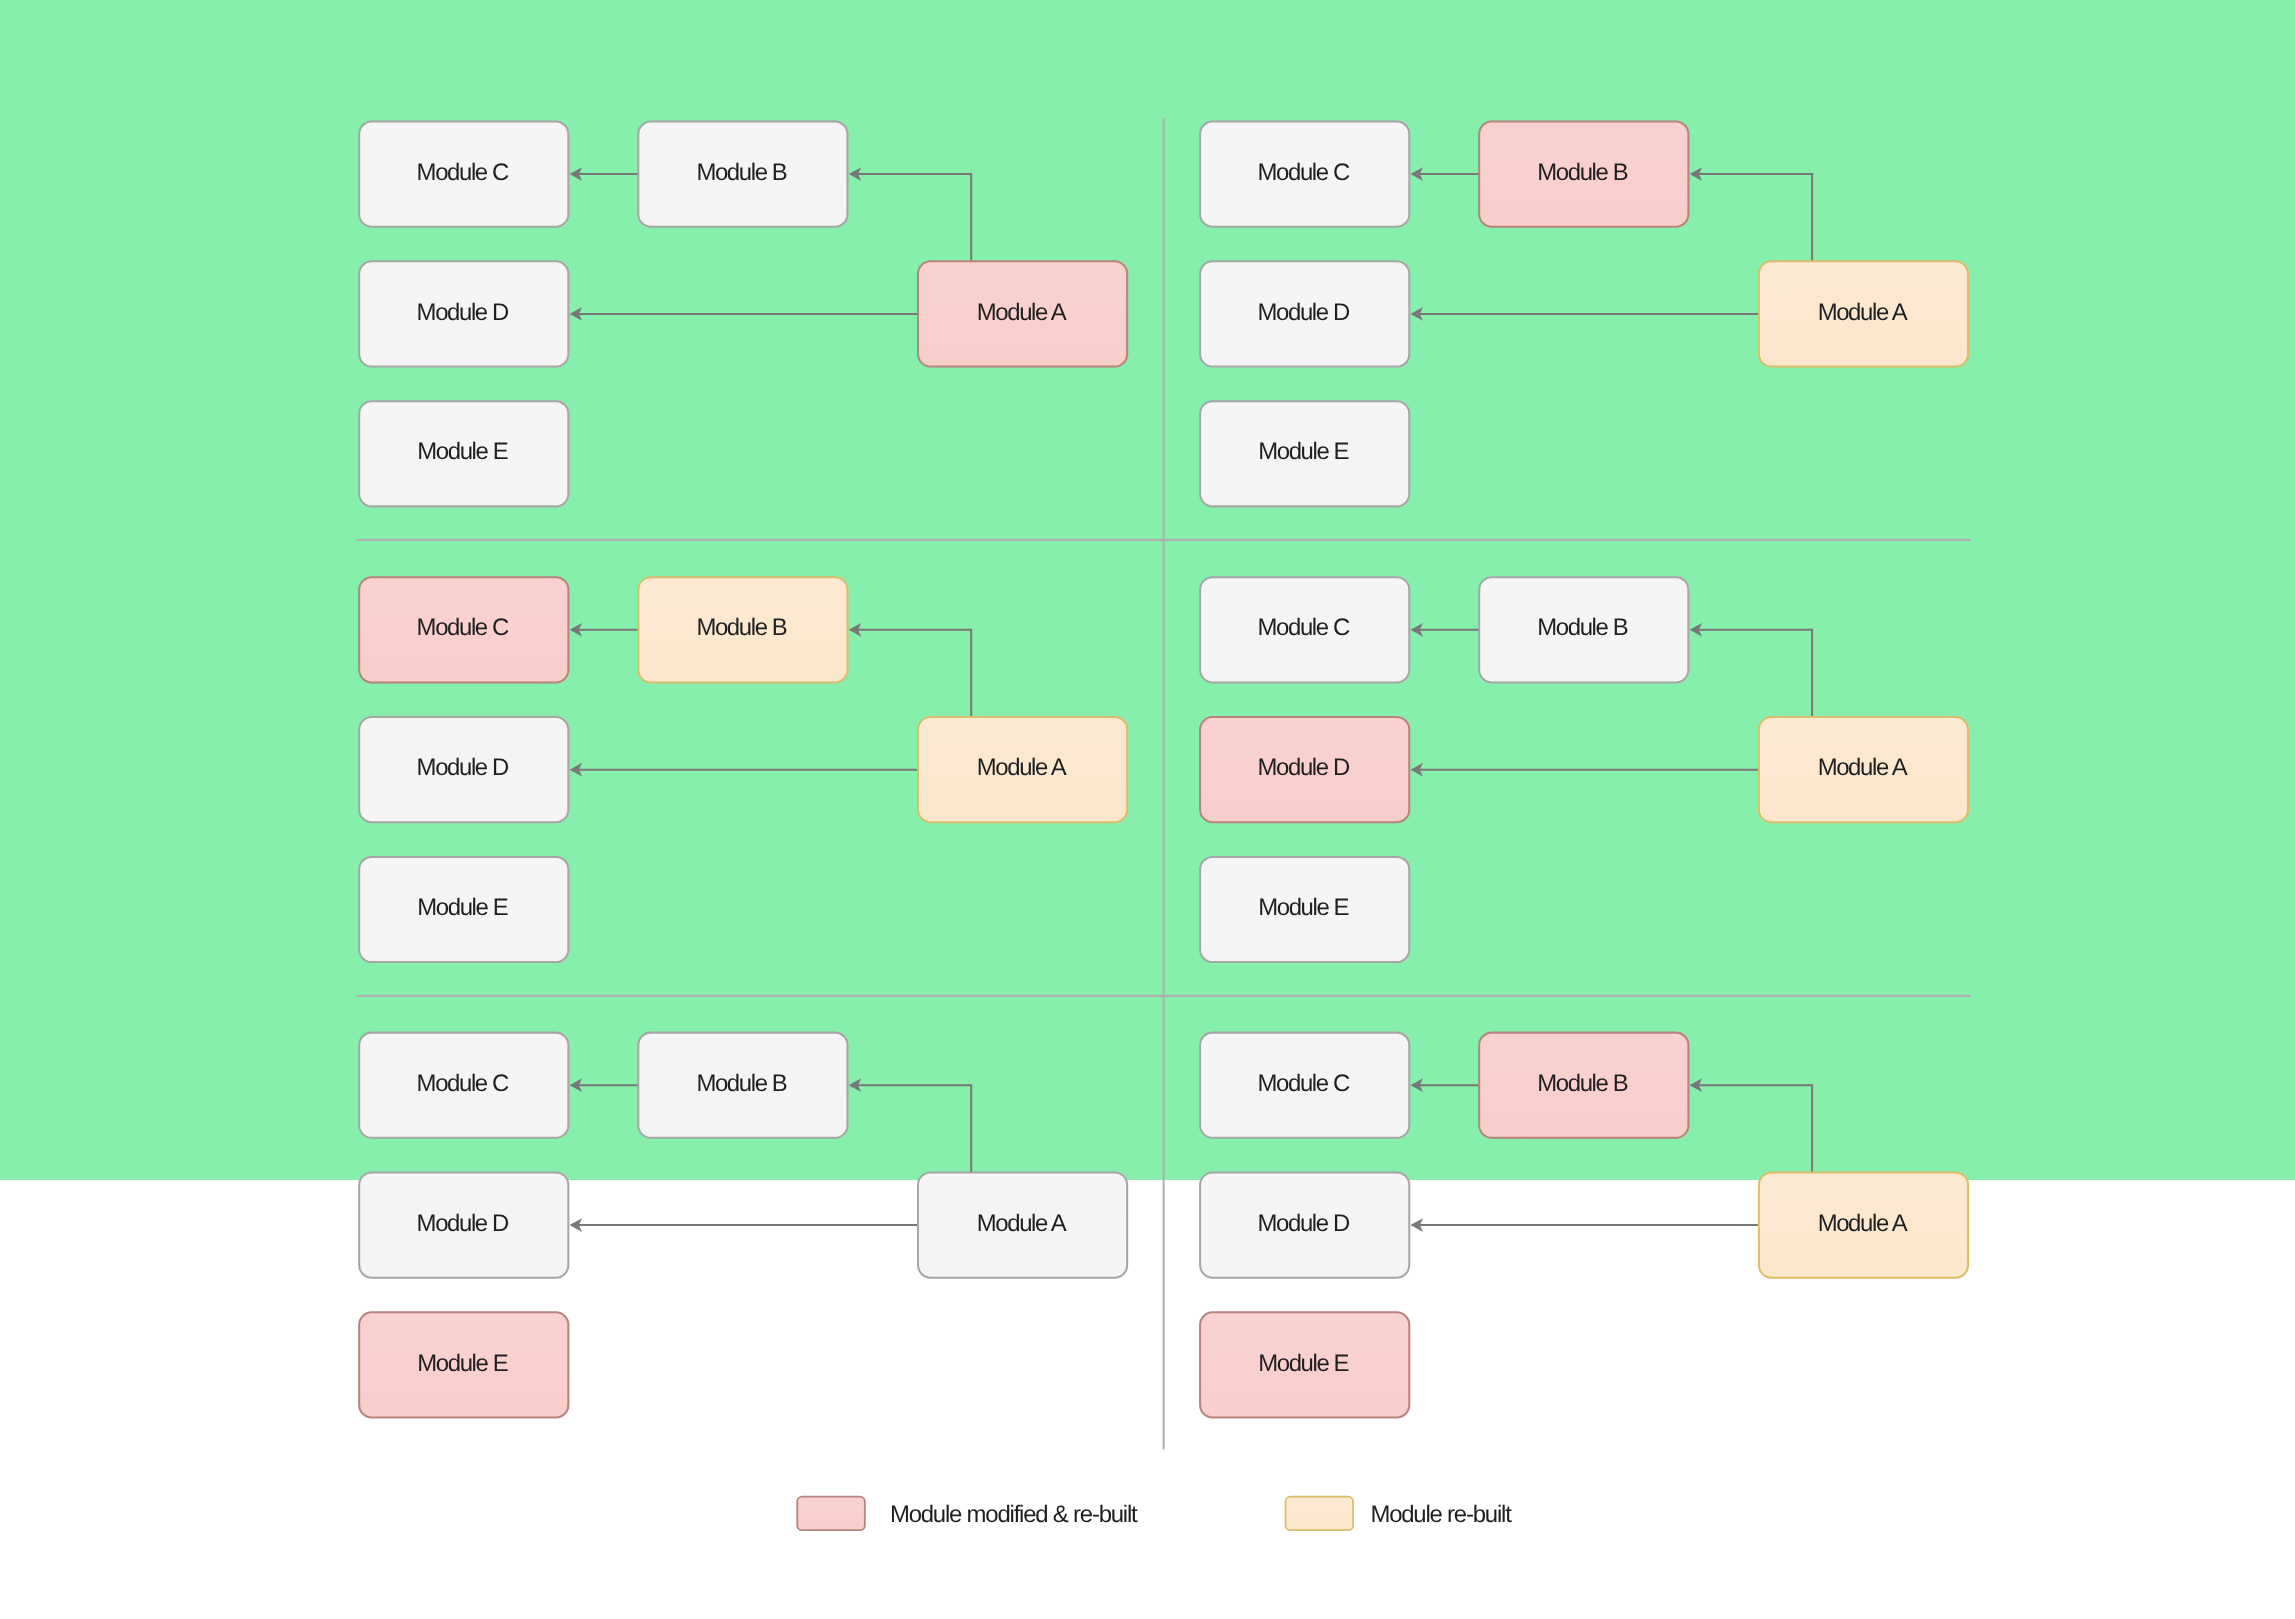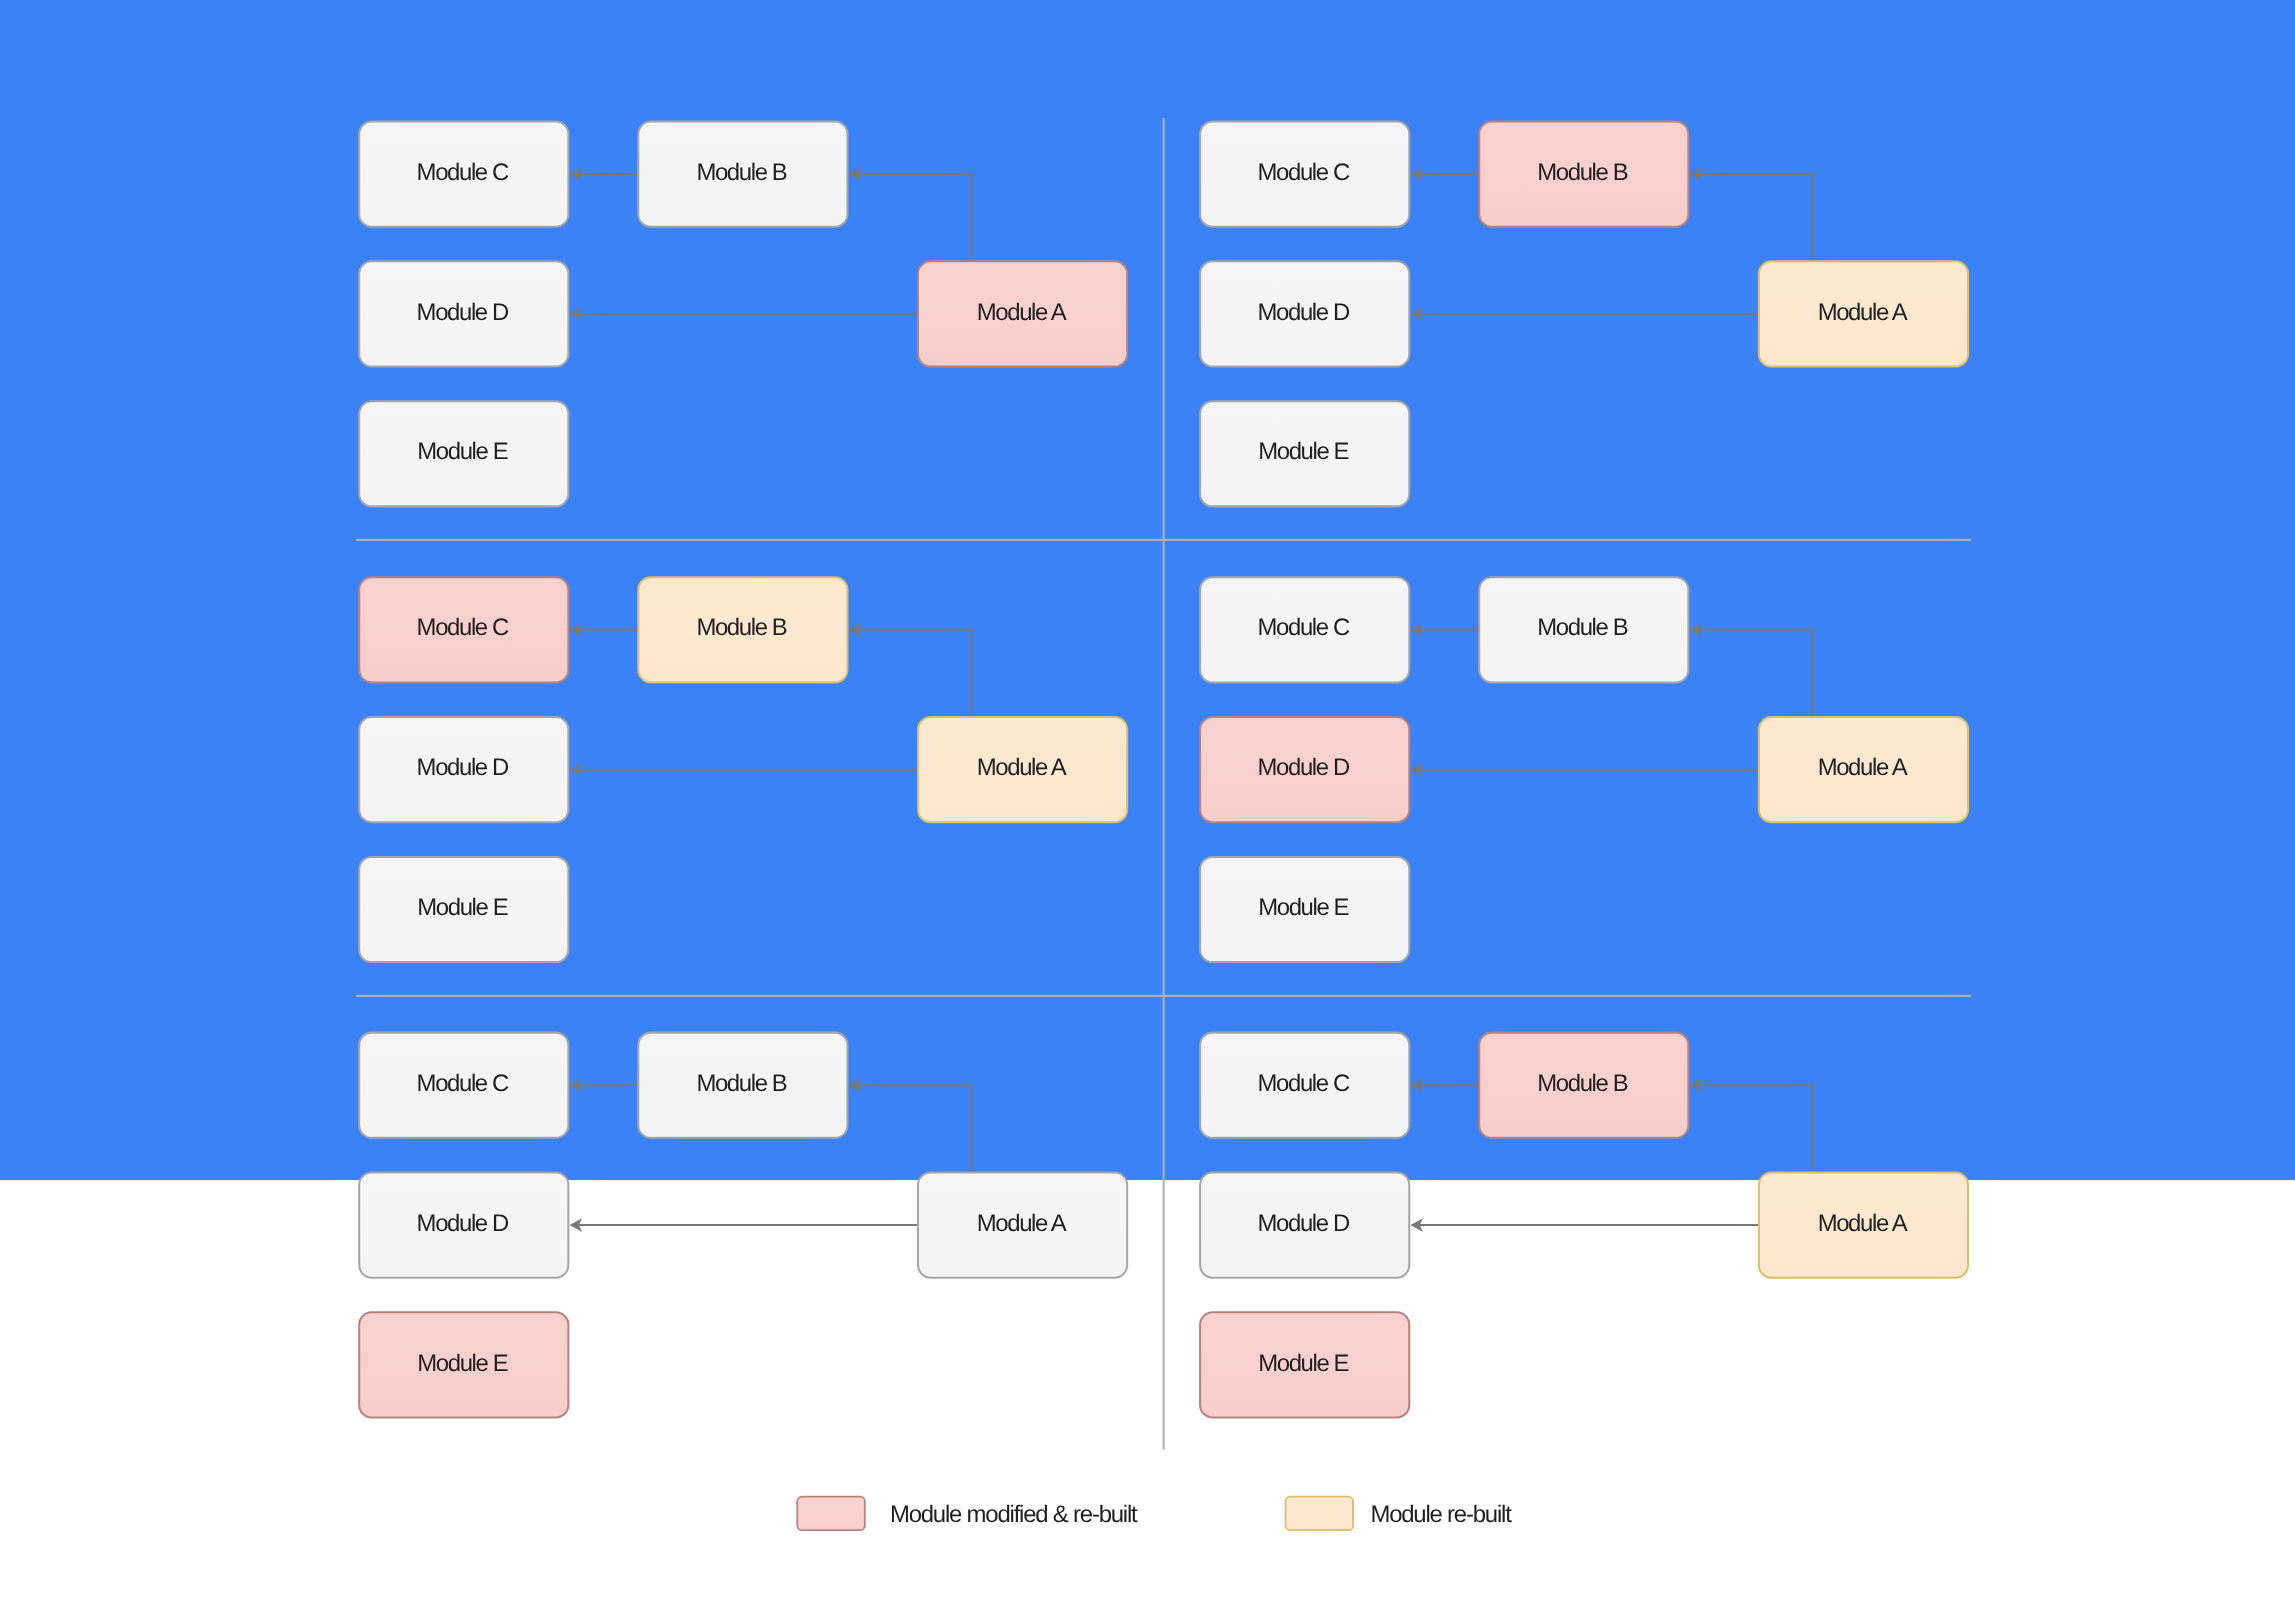--- a/index.html
+++ b/index.html
@@ -3,21 +3,21 @@
 <meta charset="utf-8">
 <title>Module rebuild propagation diagram</title>
 <style>
   html,body{margin:0;padding:0;}
   body{
     width:2295px;height:1620px;background:#ffffff;
     font-family:"Liberation Sans",sans-serif;
     -webkit-font-smoothing:antialiased;-moz-osx-font-smoothing:grayscale;
     overflow:hidden;
   }
-  #stage{position:relative;width:2295px;height:1180px;background:#3b82f6;}
+  #stage{position:relative;width:2295px;height:1180px;background:#86efac;}
   #diagram{position:absolute;left:0;top:0;width:2295px;height:1620px;display:block;
     shape-rendering:geometricPrecision;text-rendering:geometricPrecision;will-change:transform;}
   .module-label{
     font-family:"Liberation Sans",sans-serif;font-size:40px;letter-spacing:-2.3px;
     text-anchor:middle;dominant-baseline:central;
   }
   .legend-label{
     font-family:"Liberation Sans",sans-serif;font-size:40px;letter-spacing:-2.0px;
     text-anchor:start;dominant-baseline:central;
   }

